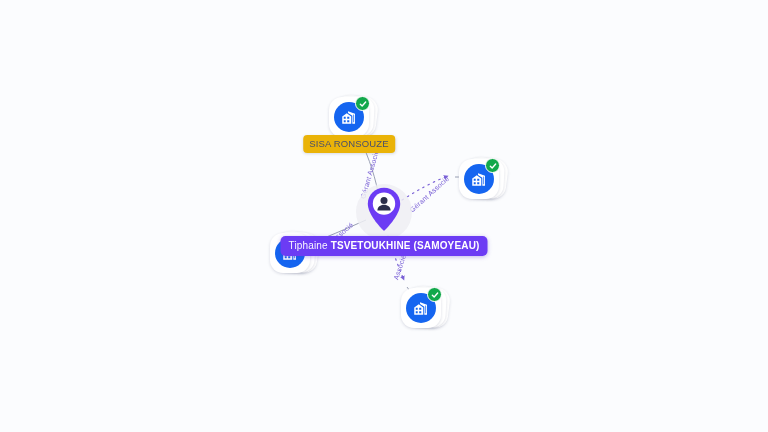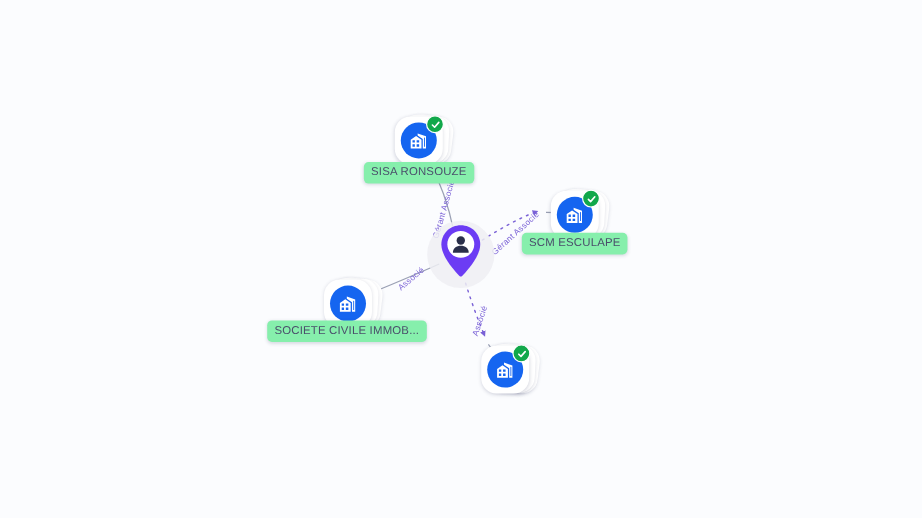--- a/index.html
+++ b/index.html
@@ -75,21 +75,21 @@
     position:absolute;left:50%;top:50%;
     transform:translate(-50%,-56%);
     width:38px;height:46px;
   }
   .pin svg{display:block;}
 
   
   .label{
     position:absolute;
     transform:translate(-50%,0);
-    background:#86efac;
+    background:#eab308;
     color:#4a4f6b;
     font-size:9.5px;
     letter-spacing:.15px;
     white-space:nowrap;
     padding:3px 6px 3.5px 6px;
     border-radius:4px;
     box-shadow:0 1px 3px rgba(40,50,90,.16);
     line-height:11px;
   }
   .label.primary{
@@ -172,35 +172,33 @@
           <path d="M3 21V11.2L9 7.1l6 4.1V21H3zm2-2h2.6v-2.6H5V19zm4.6 0h2.8v-2.6H9.6V19zm-4.6-4.6h2.6v-2.6H5v2.6zm4.6 0h2.8v-2.6H9.6v2.6zM16.4 21V10.4L10.7 6.5V4.2l9.3 3.3V21h-3.6zm1.4-2h1V9.1l-1-.35V19z"></path>
         </svg>
       </div>
       <div class="verified">
         <svg width="8" height="8" viewBox="0 0 24 24" fill="none" stroke="#ffffff" stroke-width="4" stroke-linecap="round" stroke-linejoin="round">
           <path d="M4 12.5 L9.5 18 L20 6"></path>
         </svg>
       </div>
     </div>
   </div>
-  <div class="label" style="left:479px;top:194px;">SCM ESCULAPE</div>
 
   <div class="node" style="left:290px;top:253px;">
     <div class="stack">
       <i class="s3"></i>
         <i class="s2"></i>
         <i class="s1"></i>
       <div class="circle-icon">
         <svg width="18" height="18" viewBox="0 0 24 24" fill="#ffffff">
           <path d="M3 21V11.2L9 7.1l6 4.1V21H3zm2-2h2.6v-2.6H5V19zm4.6 0h2.8v-2.6H9.6V19zm-4.6-4.6h2.6v-2.6H5v2.6zm4.6 0h2.8v-2.6H9.6v2.6zM16.4 21V10.4L10.7 6.5V4.2l9.3 3.3V21h-3.6zm1.4-2h1V9.1l-1-.35V19z"></path>
         </svg>
       </div>
     </div>
   </div>
-  <div class="label" style="left:289px;top:267px;">SOCIETE CIVILE IMMOB...</div>
 
   <div class="node" style="left:421px;top:308px;">
     <div class="stack">
       <i class="s3"></i>
         <i class="s2"></i>
         <i class="s1"></i>
       <div class="circle-icon">
         <svg width="18" height="18" viewBox="0 0 24 24" fill="#ffffff">
           <path d="M3 21V11.2L9 7.1l6 4.1V21H3zm2-2h2.6v-2.6H5V19zm4.6 0h2.8v-2.6H9.6V19zm-4.6-4.6h2.6v-2.6H5v2.6zm4.6 0h2.8v-2.6H9.6v2.6zM16.4 21V10.4L10.7 6.5V4.2l9.3 3.3V21h-3.6zm1.4-2h1V9.1l-1-.35V19z"></path>
         </svg>
@@ -218,14 +216,18 @@
     <div class="pin">
       <svg width="38" height="46" viewBox="0 0 38 46">
         <path d="M19 1.5C10 1.5 2.8 8.6 2.8 17.5c0 10.6 12.5 23.6 15.1 26.2a1.6 1.6 0 0 0 2.2 0C22.7 41.1 35.2 28.1 35.2 17.5 35.2 8.6 28 1.5 19 1.5z" fill="#6c3cf4"></path>
         <circle cx="19" cy="17.4" r="11.2" fill="#ffffff"></circle>
         <circle cx="19" cy="14.2" r="3.5" fill="#2a2f4a"></circle>
         <path d="M12.4 24.3c0-3.5 3-5.7 6.6-5.7s6.6 2.2 6.6 5.7z" fill="#2a2f4a"></path>
       </svg>
     </div>
   </div>
 
+  <div class="label primary" style="left:384px;top:236px;">
+    <span class="given">Tiphaine</span>
+    <span class="family">TSVETOUKHINE (SAMOYEAU)</span>
+  </div>
 
 </div>
 
 </body></html>

